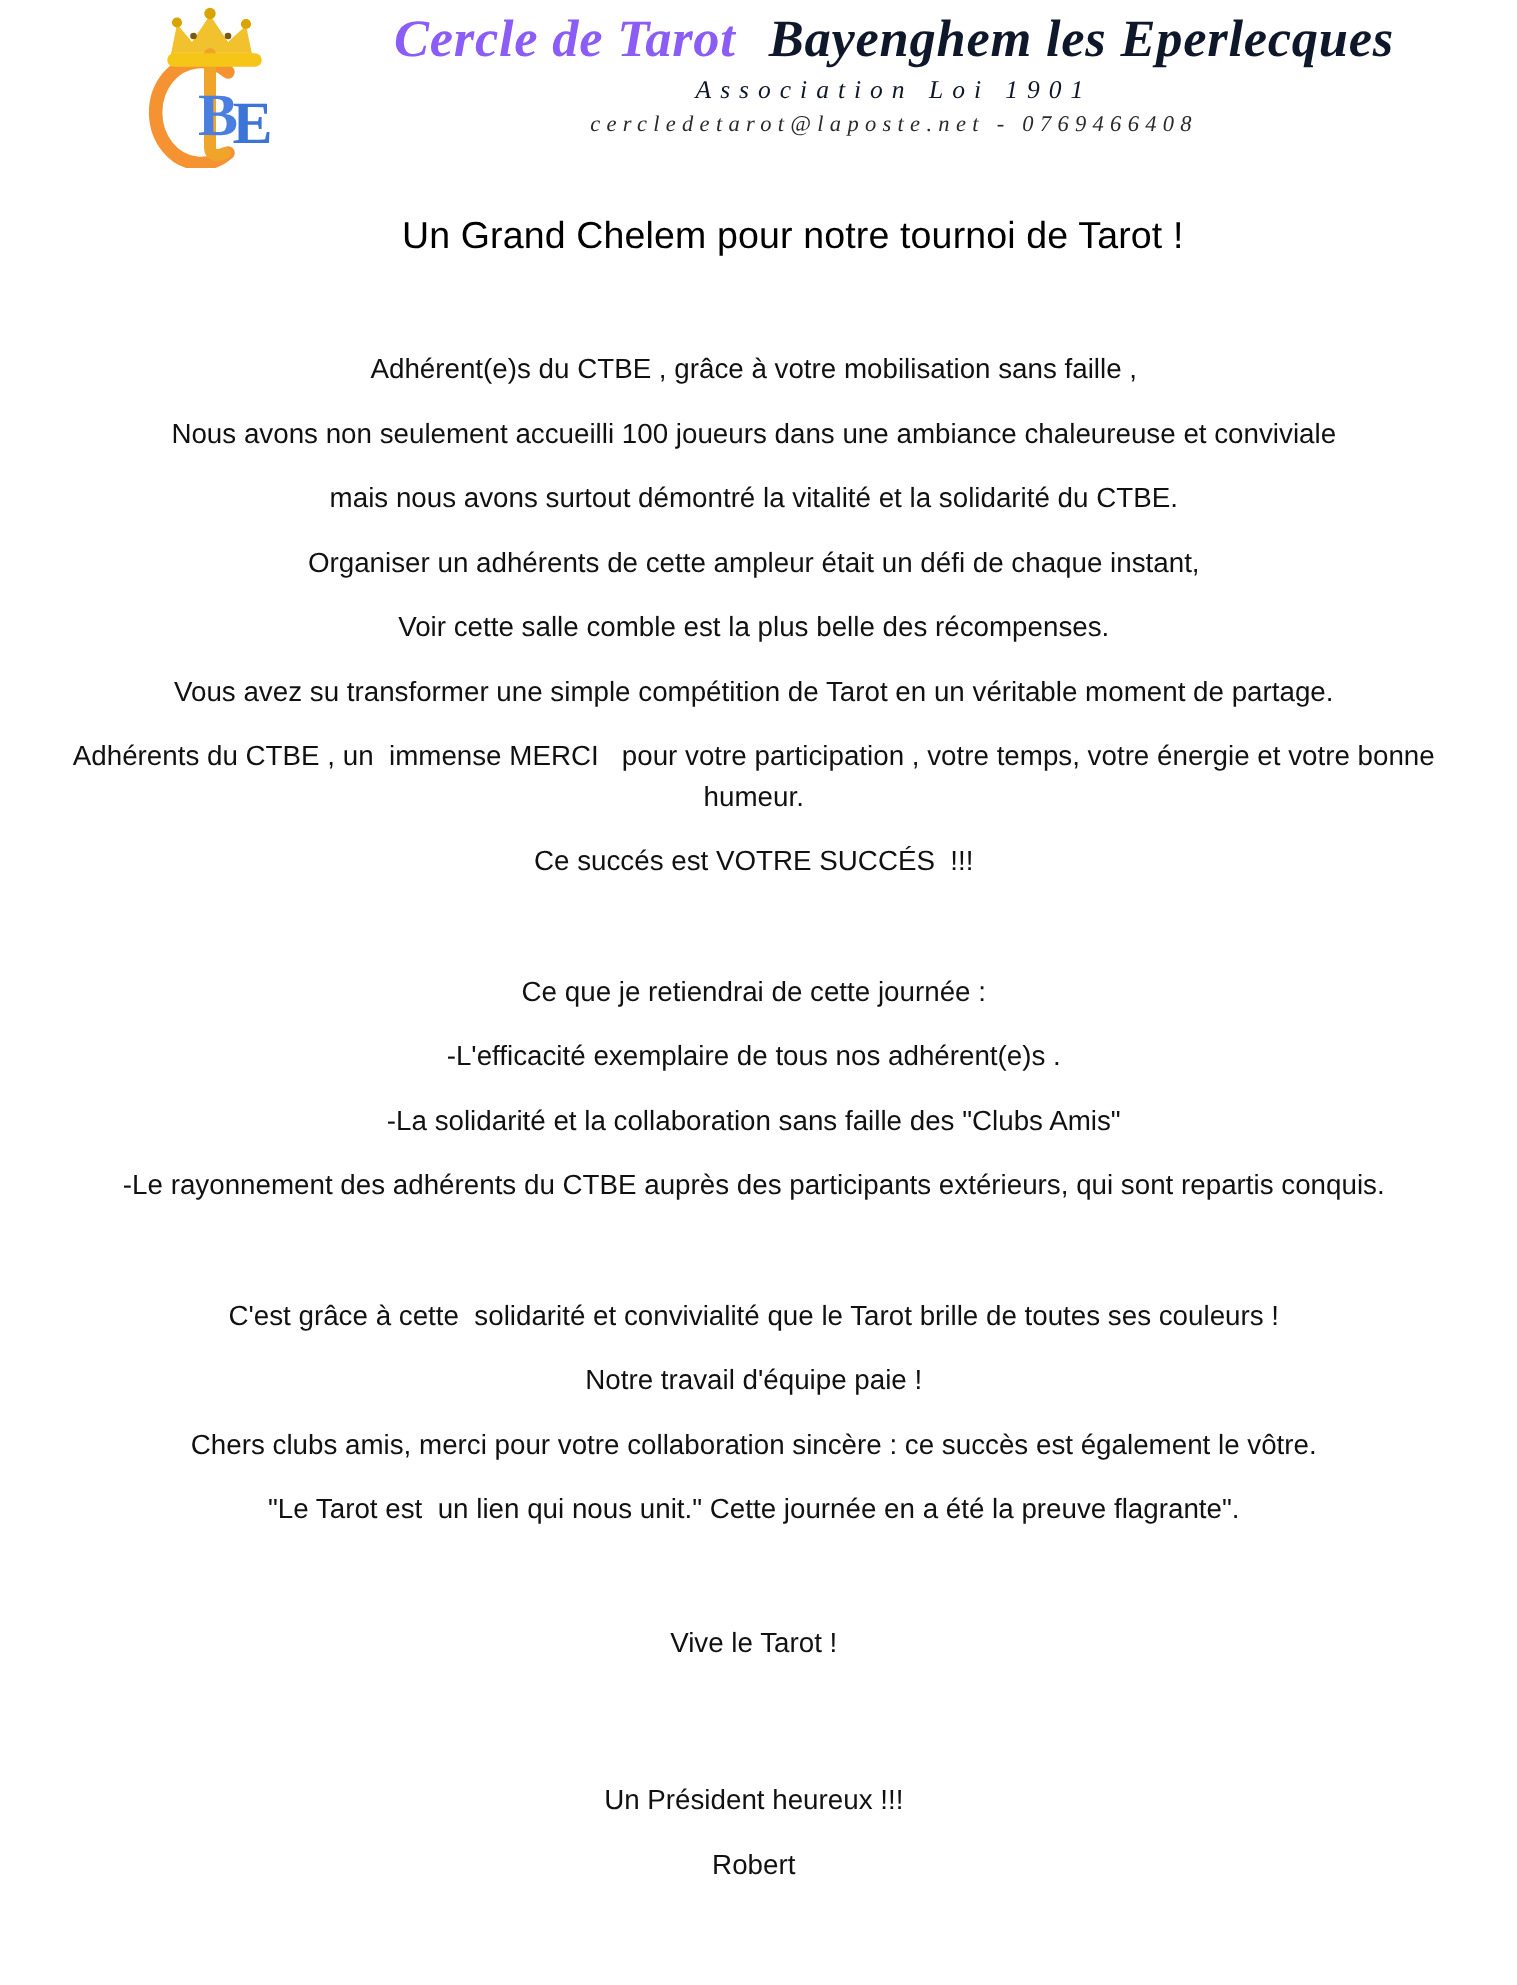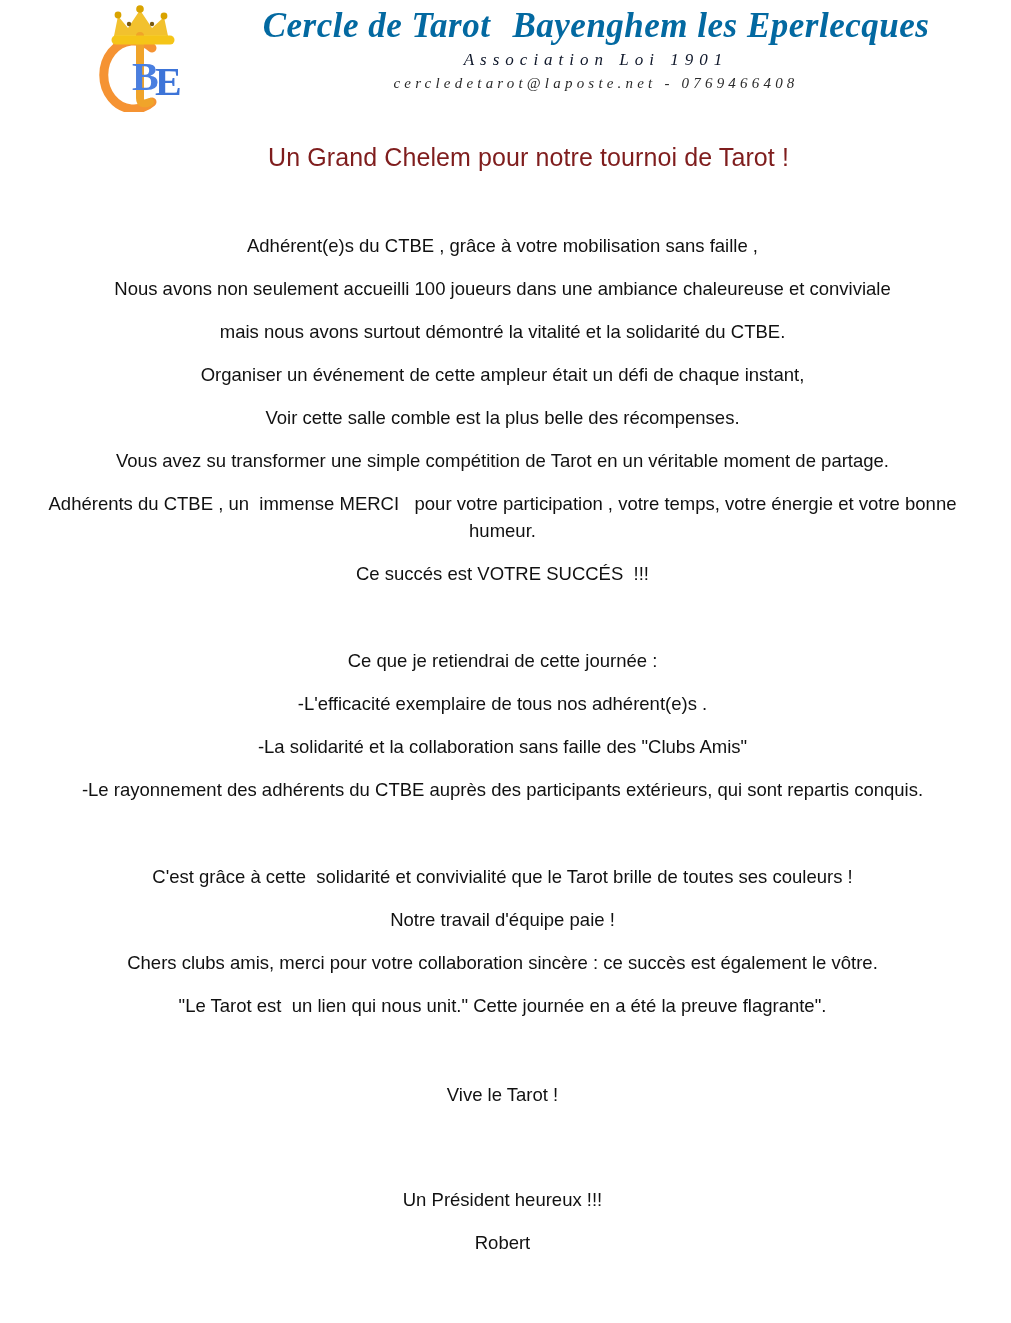--- a/index.html
+++ b/index.html
@@ -42,24 +42,24 @@
   .brand-title {
     font-family: "Liberation Serif", "DejaVu Serif", serif;
     font-style: italic;
     font-weight: bold;
     font-size: 35px;
     line-height: 44px;
     white-space: nowrap;
     letter-spacing: 0.5px;
   }
   .brand-title .part-a {
-    color: #0369a1;
+    color: #8b5cf6;
   }
   .brand-title .part-b {
-    color: #0369a1;
+    color: #0f172a;
     margin-left: 22px;
   }
 
   .brand-sub {
     font-family: "Liberation Serif", "DejaVu Serif", serif;
     font-style: italic;
     font-size: 17px;
     line-height: 23px;
     color: #0f172a;
     letter-spacing: 6px;
@@ -75,21 +75,21 @@
     white-space: nowrap;
   }
 
   
   .doc-title {
     margin: 24px 0 0 0;
     text-align: center;
     font-size: 25px;
     line-height: 30px;
     font-weight: normal;
-    color: #7f1d1d;
+    color: #000000;
     letter-spacing: 0.1px;
     padding-left: 46px;
   }
 
   
   .body-copy {
     position: absolute;
     left: 20px;
     top: 232px;
     width: 965px;
@@ -148,21 +148,21 @@
   </div>
 </div>
 
 <h1 class="doc-title">Un Grand Chelem pour notre tournoi de Tarot !</h1>
 
 <div class="body-copy">
 
   <p class="para">Adhérent(e)s du CTBE , grâce à votre mobilisation sans faille ,</p>
   <p class="para">Nous avons non seulement accueilli 100 joueurs dans une ambiance chaleureuse et conviviale</p>
   <p class="para">mais nous avons surtout démontré la vitalité et la solidarité du CTBE.</p>
-  <p class="para">Organiser un événement de cette ampleur était un défi de chaque instant,</p>
+  <p class="para">Organiser un adhérents de cette ampleur était un défi de chaque instant,</p>
   <p class="para">Voir cette salle comble est la plus belle des récompenses.</p>
   <p class="para">Vous avez su transformer une simple compétition de Tarot en un véritable moment de partage.</p>
   <p class="para wrap">Adhérents du CTBE , un  immense MERCI   pour votre participation , votre temps, votre énergie et votre bonne humeur.</p>
   <p class="para">Ce succés est VOTRE SUCCÉS  !!!</p>
 
   <div class="spacer-md"></div>
 
   <p class="para">Ce que je retiendrai de cette journée :</p>
   <p class="para">-L'efficacité exemplaire de tous nos adhérent(e)s .</p>
   <p class="para">-La solidarité et la collaboration sans faille des "Clubs Amis"</p>

